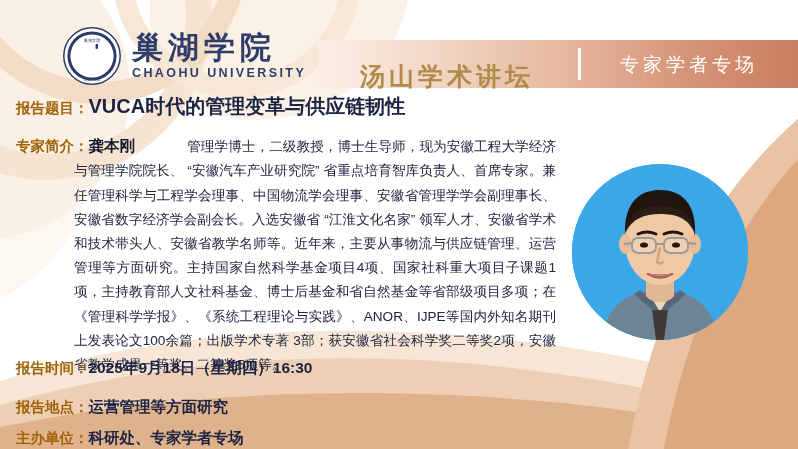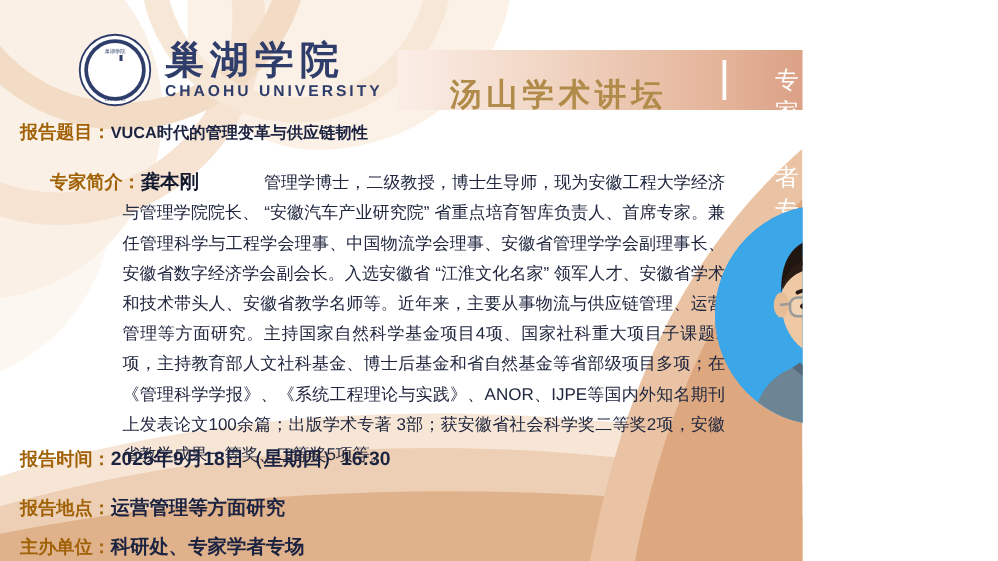--- a/index.html
+++ b/index.html
@@ -2,21 +2,21 @@
 <html><head>
 <meta charset="utf-8">
 <style>
   * { box-sizing: border-box; margin: 0; padding: 0; }
   html, body {
     width: 798px; height: 449px;
     font-family: "Liberation Sans", "DejaVu Sans", sans-serif;
   }
   #poster {
     position: relative;
-    width: 642px; height: 449px;
+    width: 798px; height: 449px;
     background: #ffffff;
     overflow: hidden;
     padding-left: 29px;
   }
 
   
   .deco { position: absolute; pointer-events: none; }
 
   
   .ring {
@@ -133,31 +133,30 @@
     font-weight: 700;
   }
 
   .row-title {
     position: absolute;
     left: 16px; top: 96px;
     font-size: 14.5px;
     line-height: 20px;
     white-space: nowrap;
   }
-  .row-title .value { font-size: 13px; text-align: center; }
+  .row-title .value { font-size: 20px; text-align: center; }
 
   .bio {
     position: absolute;
     left: 16px; top: 134px;
     width: 540px;
     font-size: 13.6px;
     line-height: 24.2px;
     color: #1b2340;
     text-align: justify;
-    margin-left: 24px;
   }
   .bio .label { font-size: 14.5px; }
   .bio .name {
     font-weight: 700; font-size: 15.5px; color: #13192e;
   }
   .bio .body { font-weight: 400; color: #20273f; }
   .bio-lines {
     margin-left: 58px;
     margin-top: -24px;
   }

